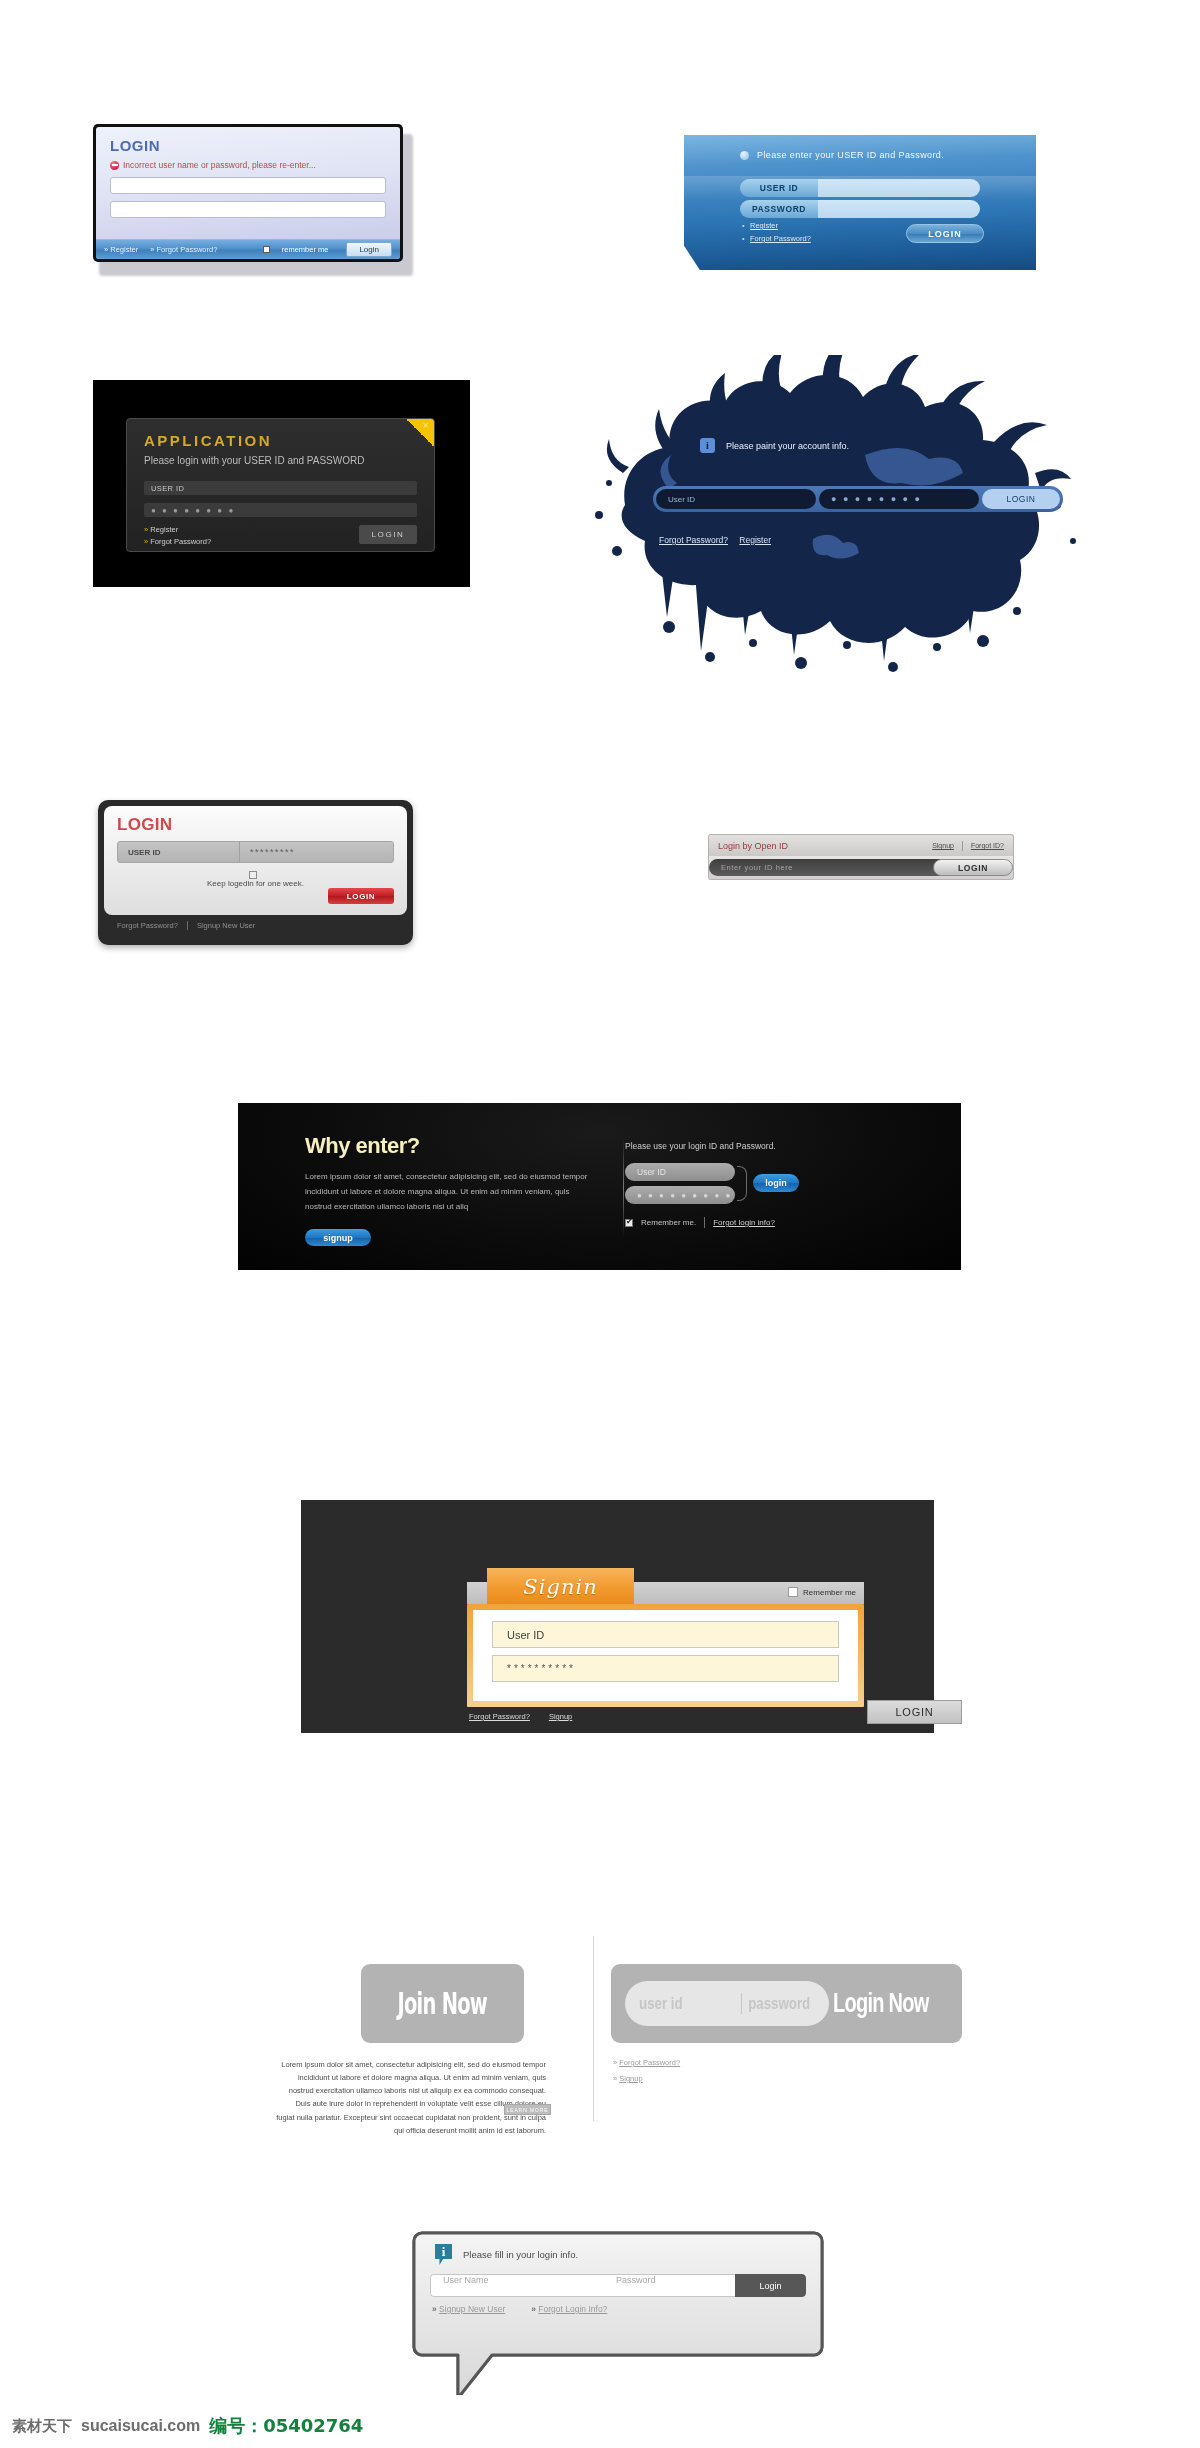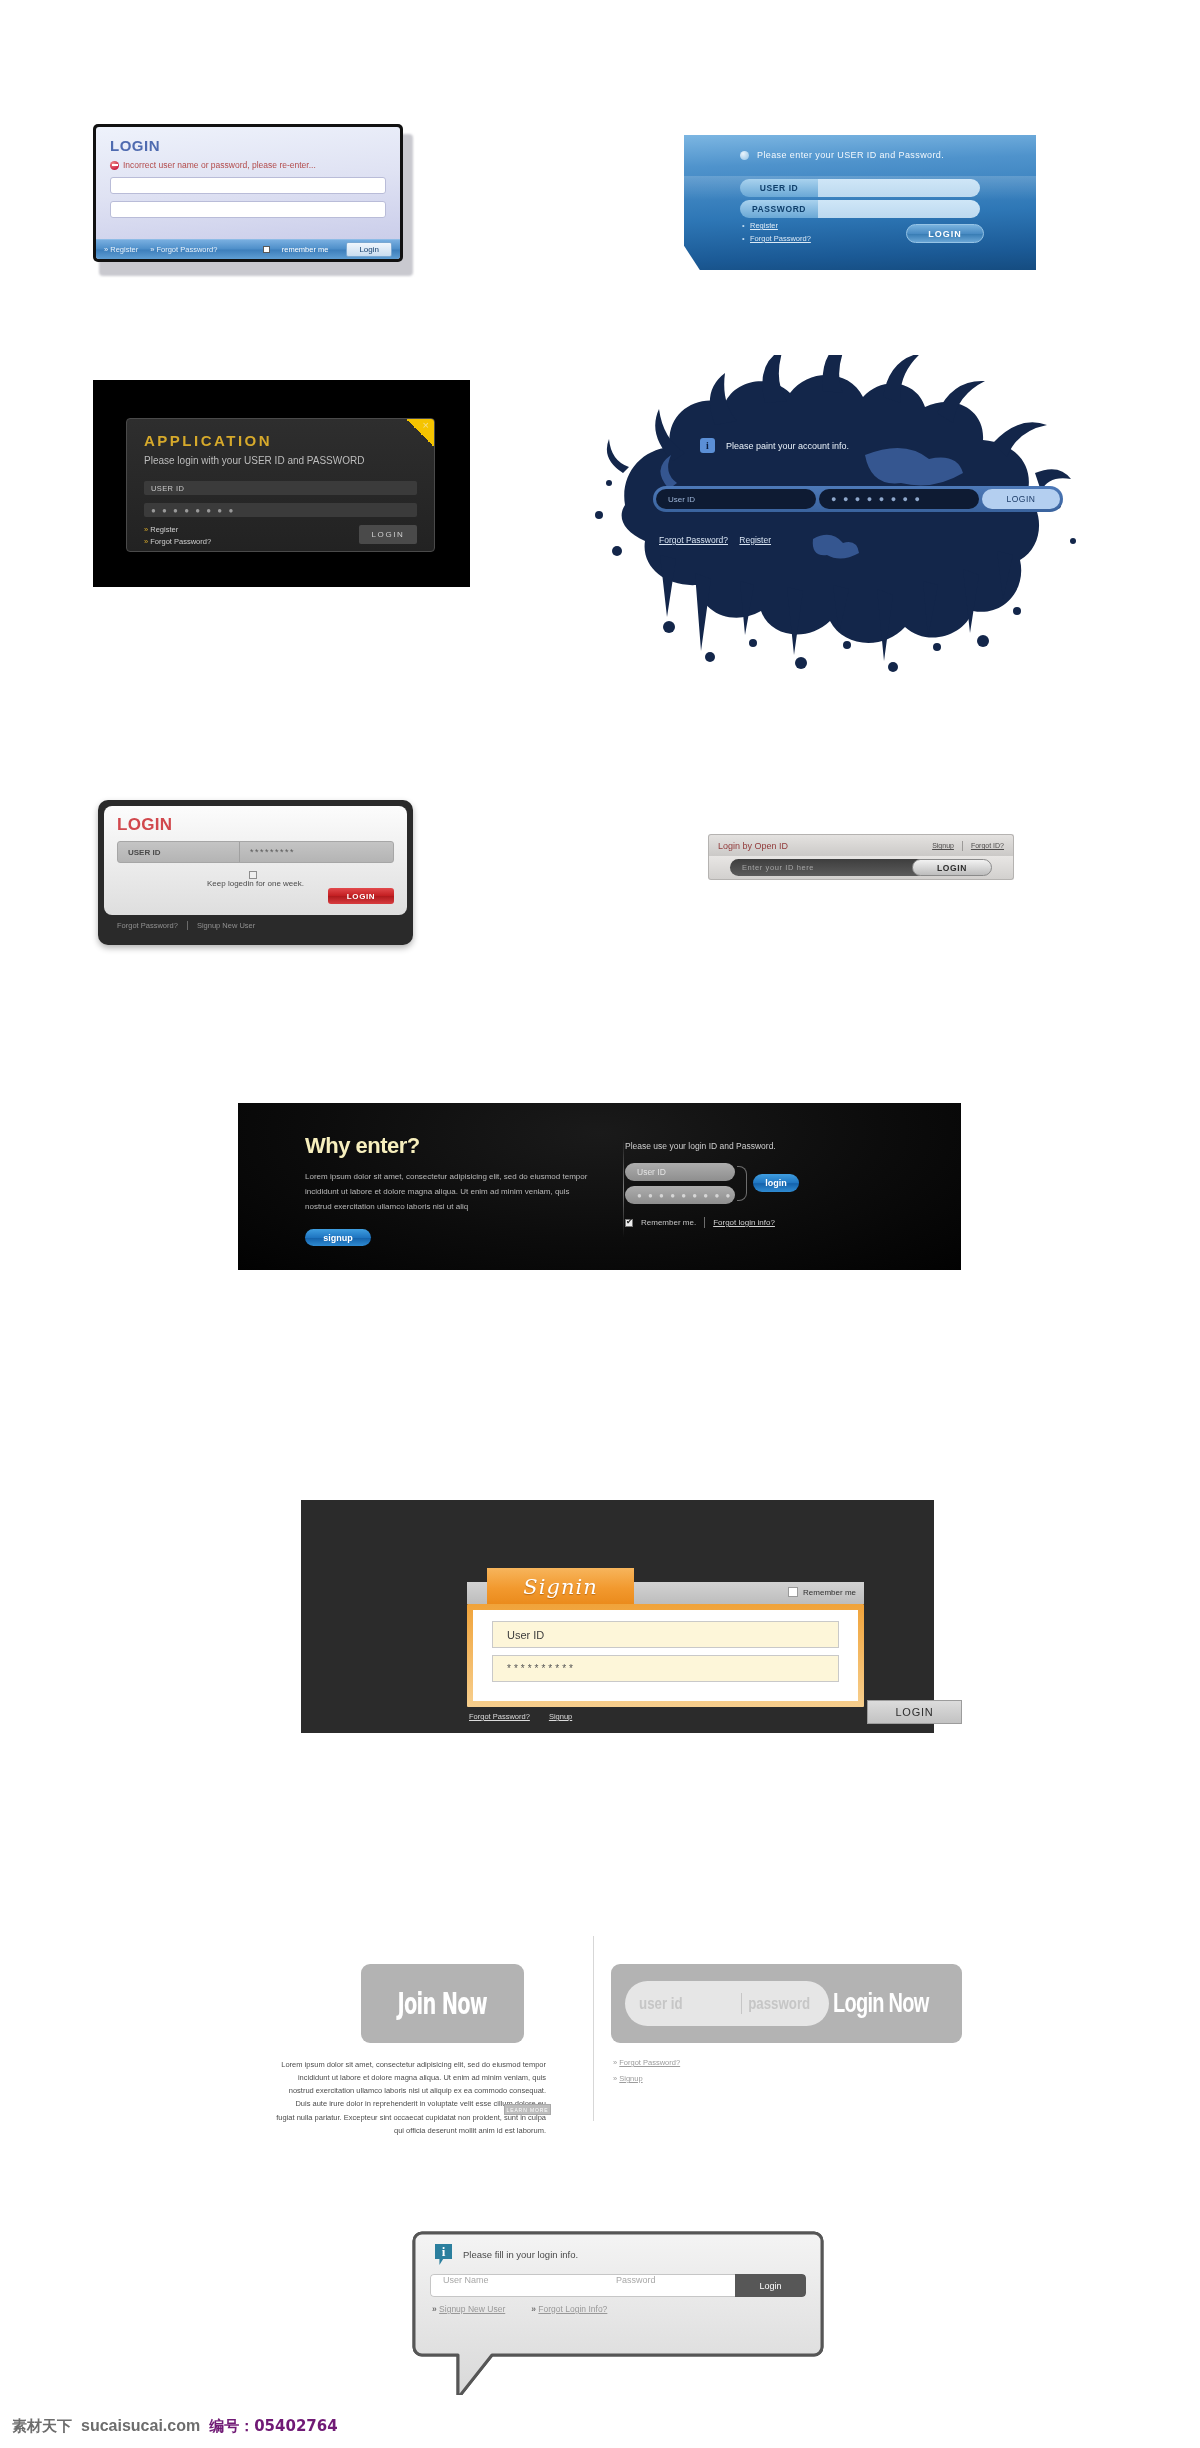--- a/index.html
+++ b/index.html
@@ -126,21 +126,21 @@
 
   
   #form-openid { left:708px; top:834px; width:306px; height:56px; }
   .oid-top { height:22px; background:linear-gradient(180deg,#e4e2e0,#cbc9c7); border:1px solid #b5b3b1;
      border-bottom:none; border-radius:3px 3px 0 0; display:flex; align-items:center; padding:0 9px; }
   .oid-ttl { color:#923b3b; font-size:9px; }
   .oid-right { margin-left:auto; display:flex; align-items:center; gap:8px; }
   .oid-right span { font-size:7px; color:#4d4b4b; text-decoration:underline; }
   .oid-vsep { width:1px; height:10px; background:#9c9a98; }
   .oid-bot { height:24px; background:linear-gradient(180deg,#e8e6e4,#d2d0ce); border:1px solid #b5b3b1;
-     border-top:none; border-radius:0 0 3px 3px; padding:3px 21px; display:flex; }
+     border-top:none; border-radius:0 0 3px 3px; padding:3px 0; display:flex; }
   .oid-inp { flex:1; border-radius:10px;
      background:linear-gradient(180deg,#3e3e3e,#5b5b5b); display:flex; align-items:center;
      padding-left:12px; color:#a5a5a5; font-size:7.5px; letter-spacing:.6px; }
   .oid-btn { width:80px; margin-left:-14px; border-radius:10px;
      background:linear-gradient(180deg,#f2f2f2,#bdbdbd); border:1px solid #8a8a8a;
      display:flex; align-items:center; justify-content:center; font-size:8.5px; font-weight:bold;
      color:#2d2d2d; letter-spacing:.6px; }
 
   
   #form-why { left:238px; top:1103px; width:723px; height:167px;
@@ -247,21 +247,21 @@
   .bb-links { margin:7px 0 0 14px; display:flex; gap:26px; }
   .bb-links div { font-size:8.5px; color:#989898; }
   .bb-links div b { color:#6f6f6f; font-weight:bold; }
   .bb-links div span { text-decoration:underline; }
 
   
   #footer { left:0; top:2404px; width:1200px; height:44px; display:flex; align-items:center;
      padding-left:12px; gap:9px; }
   #footer .cn { font-family:"DejaVu Sans", sans-serif; font-size:15px; color:#6d6d6d; font-weight:bold; }
   #footer .dom { font-size:16px; color:#6d6d6d; font-weight:bold; }
-  #footer .num { font-family:"DejaVu Sans", sans-serif; font-size:15px; color:#701a75; font-weight:bold; }
+  #footer .num { font-family:"DejaVu Sans", sans-serif; font-size:18px; color:#15803d; font-weight:bold; }
 </style>
 </head>
 <body>
 
 <div class="abs" id="form-lavender">
   <div class="lav-shadow"></div>
   <div class="lav-frame">
     <div class="lav-body">
       <div class="lav-inner">
         <div class="lav-title">LOGIN</div>

